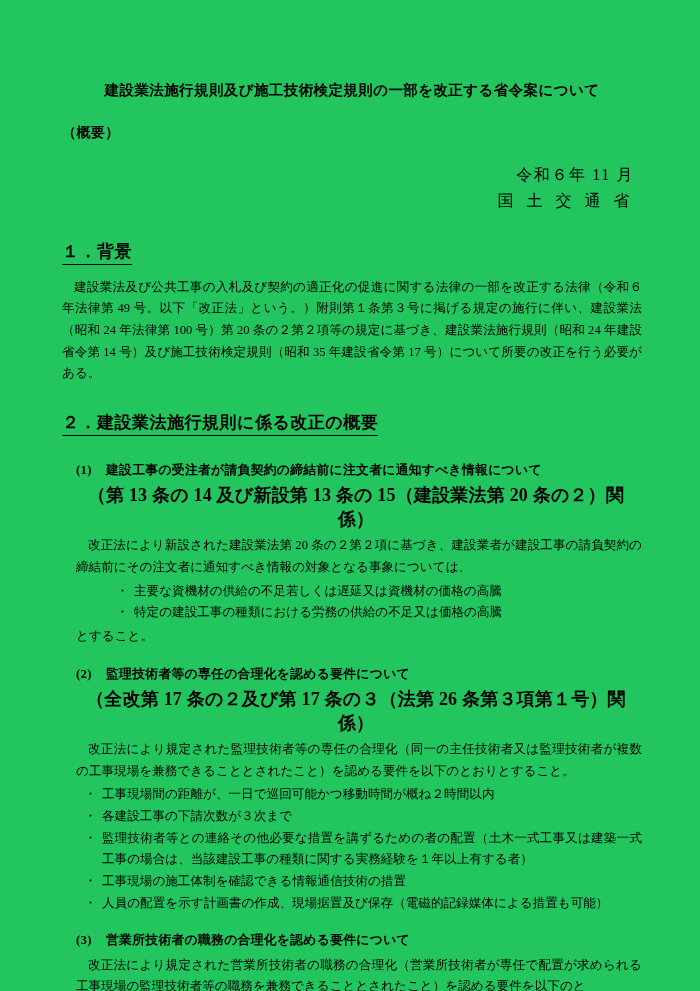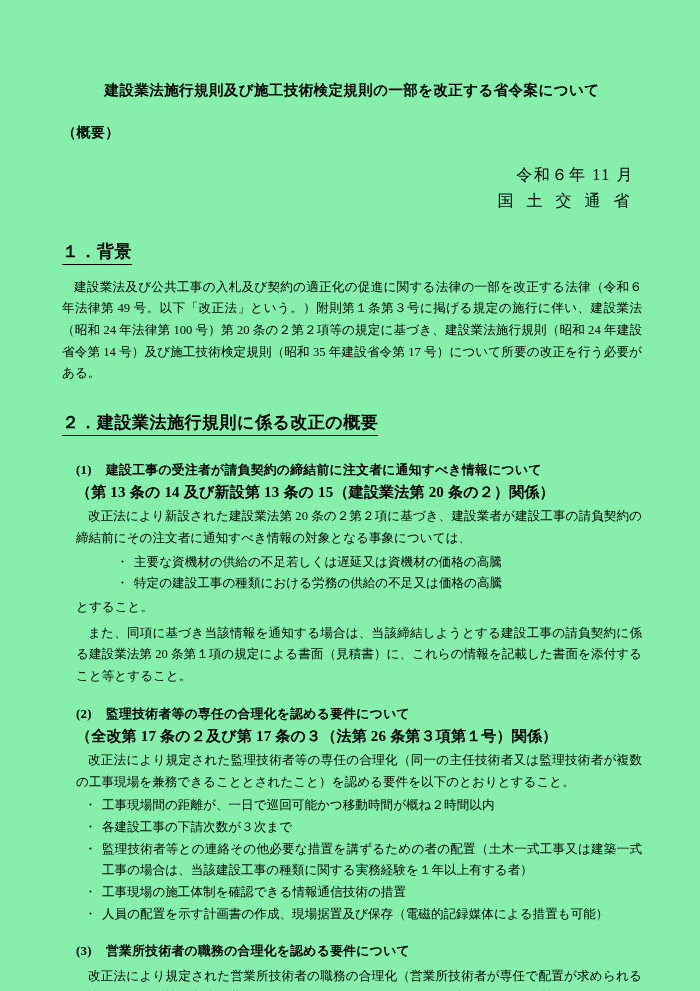--- a/index.html
+++ b/index.html
@@ -13,21 +13,21 @@
     font-family: "Liberation Serif", "DejaVu Serif", serif;
     color: #000000;
     -webkit-font-smoothing: antialiased;
   }
   .page {
     position: relative;
     width: 700px;
     height: 991px;
     box-sizing: border-box;
     padding: 62px 58px 30px 62px;
-    background: #86efac;
+    background: #22c55e;
   }
   .doc-title {
     text-align: center;
     font-size: 14.5px;
     font-weight: bold;
     letter-spacing: 0.4px;
     line-height: 1.5;
     margin: 18px 0 0 0;
   }
   .doc-subtitle {
@@ -75,23 +75,23 @@
     font-size: 12.8px;
     font-weight: bold;
     letter-spacing: 0.3px;
     line-height: 1.6;
   }
   .subsec-title .num {
     display: inline-block;
     width: 30px;
   }
   .subsec-ref {
-    font-size: 15px;
+    font-size: 18px;
     font-weight: bold;
-    text-align: left;
+    text-align: center;
     letter-spacing: 0.2px;
     margin-top: 3px;
     padding-right: 6px;
   }
   .bullets {
     list-style: none;
     margin: 2px 0 0 0;
     padding: 0;
   }
   .bullets li {
@@ -145,21 +145,20 @@
       <div class="subsec-title">
         <span class="num">(1)</span><span>建設工事の受注者が請負契約の締結前に注文者に通知すべき情報について</span>
       </div>
       <div class="subsec-ref">（第 13 条の 14 及び新設第 13 条の 15（建設業法第 20 条の２）関係）</div>
       <p class="para">改正法により新設された建設業法第 20 条の２第２項に基づき、建設業者が建設工事の請負契約の締結前にその注文者に通知すべき情報の対象となる事象については、</p>
       <ul class="bullets lv2">
         <li>主要な資機材の供給の不足若しくは遅延又は資機材の価格の高騰</li>
         <li>特定の建設工事の種類における労務の供給の不足又は価格の高騰</li>
       </ul>
       <div class="tail">とすること。</div>
-      <p class="para">また、同項に基づき当該情報を通知する場合は、当該締結しようとする建設工事の請負契約に係る建設業法第 20 条第１項の規定による書面（見積書）に、これらの情報を記載した書面を添付すること等とすること。</p>
     </div>
 
     
     <div class="subsec">
       <div class="subsec-title">
         <span class="num">(2)</span><span>監理技術者等の専任の合理化を認める要件について</span>
       </div>
       <div class="subsec-ref">（全改第 17 条の２及び第 17 条の３（法第 26 条第３項第１号）関係）</div>
       <p class="para">改正法により規定された監理技術者等の専任の合理化（同一の主任技術者又は監理技術者が複数の工事現場を兼務できることとされたこと）を認める要件を以下のとおりとすること。</p>
       <ul class="bullets lv1">

